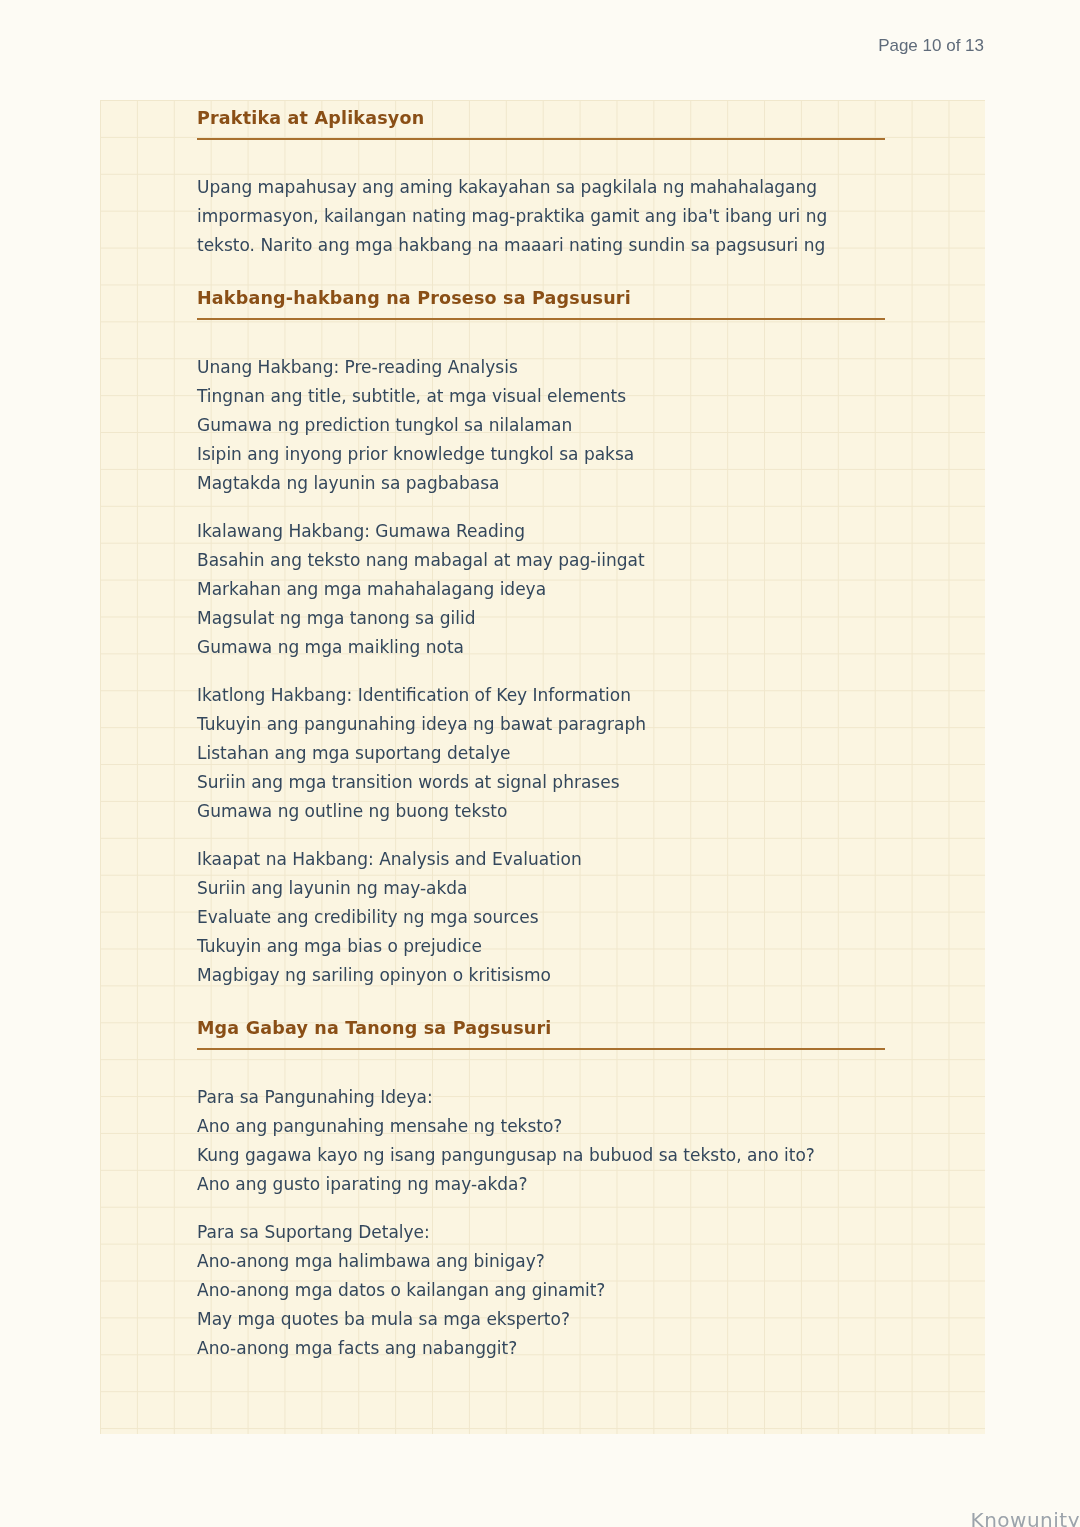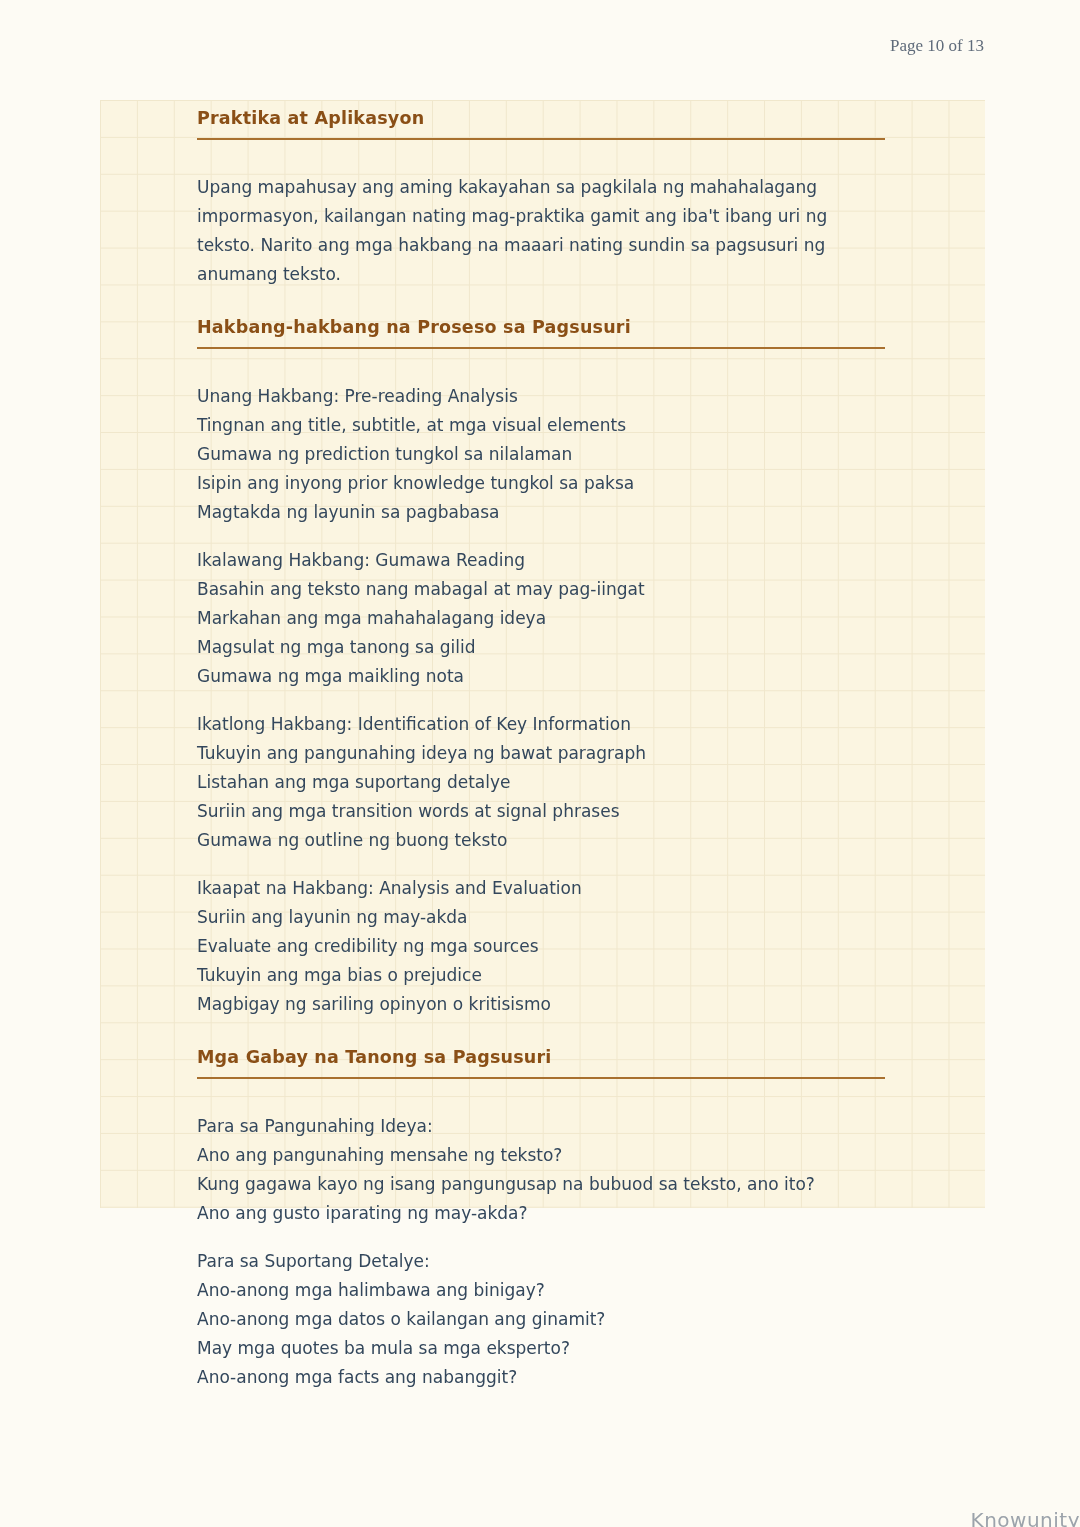--- a/index.html
+++ b/index.html
@@ -6,26 +6,26 @@
   html,body { background:#fdfbf4; }
   .page {
     position:relative;
     width:1080px; height:1527px;
     background:#fdfbf4;
     font-family:"DejaVu Sans","Liberation Sans",sans-serif;
     overflow:hidden;
   }
   .page-number {
     position:absolute; top:36px; right:96px;
-    font-family:Liberation Serif, serif;
+    font-family:Liberation Sans, sans-serif;
     font-size:17px; color:#5f6b7a;margin-left:46px;
   }
   .sheet {
     position:absolute; left:100px; top:100px;
-    width:885px; height:1108px;
+    width:885px; height:1334px;
     background-color:#fbf5e1;
     background-image:
       linear-gradient(#f0e7cc 1px, transparent 1px),
       linear-gradient(90deg, #f0e7cc 1px, transparent 1px);
     background-size:36.9px 36.9px;
     padding:6px 100px 0 97px;
   }
   .heading { margin-bottom:33px; }
   .heading-text {
     font-size:17.5px; font-weight:bold; color:#8a4f16;
@@ -56,21 +56,20 @@
 
     <div class="heading">
       <div class="heading-text">Praktika at Aplikasyon</div>
       <div class="rule"></div>
     </div>
 
     <div class="para">
       <div class="line">Upang mapahusay ang aming kakayahan sa pagkilala ng mahahalagang</div>
       <div class="line">impormasyon, kailangan nating mag-praktika gamit ang iba't ibang uri ng</div>
       <div class="line">teksto. Narito ang mga hakbang na maaari nating sundin sa pagsusuri ng</div>
-      <div class="line">anumang teksto.</div>
     </div>
 
     <div class="heading">
       <div class="heading-text">Hakbang-hakbang na Proseso sa Pagsusuri</div>
       <div class="rule"></div>
     </div>
 
     <div class="block">
       <div class="line">Unang Hakbang: Pre-reading Analysis</div>
       <div class="line">Tingnan ang title, subtitle, at mga visual elements</div>

